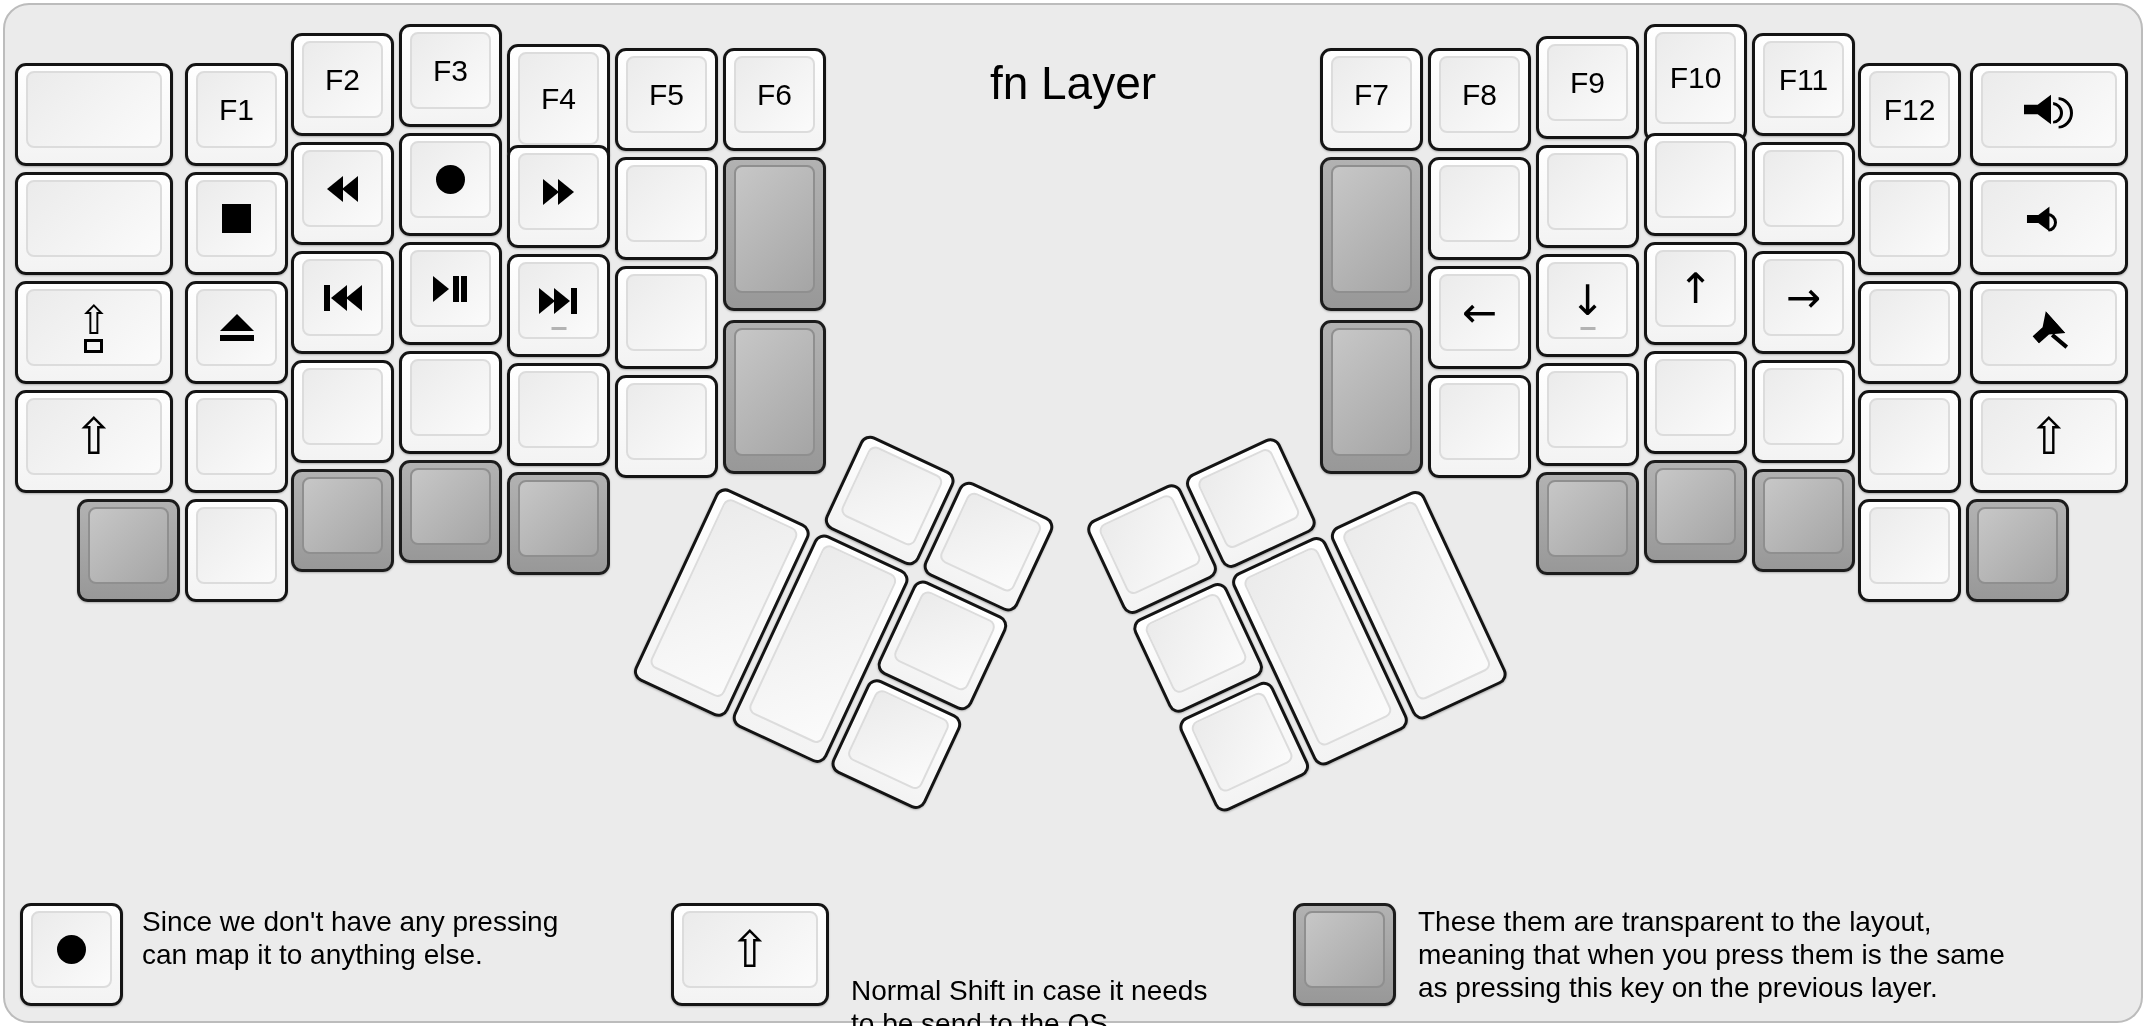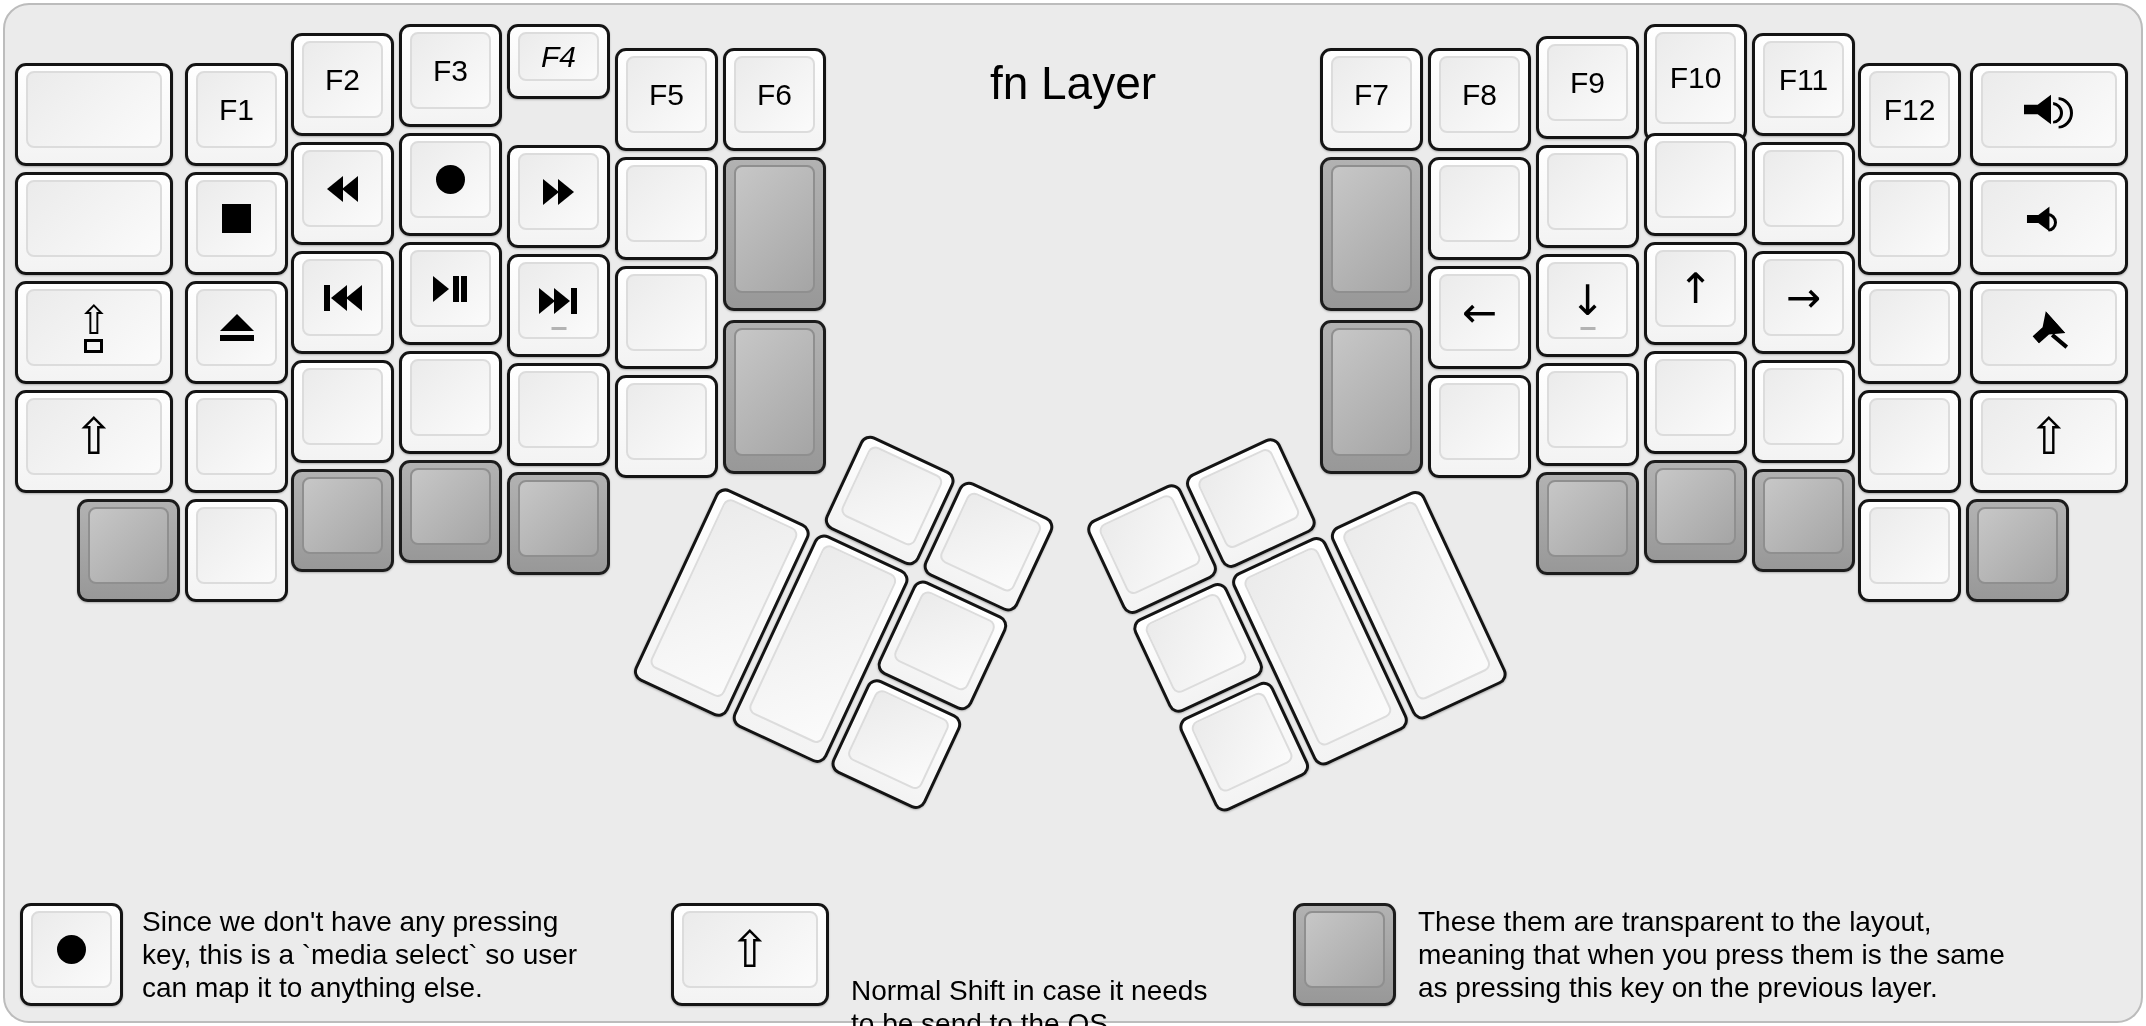--- a/index.html
+++ b/index.html
@@ -167,21 +167,21 @@
             <i class="vb"></i>
           </span>
         </div>
       </div>
       <div class="key white" style="left: 399px; top: 351px; width: 103px; height: 103px;">
         <div class="cap"></div>
       </div>
       <div class="key gray" style="left: 399px; top: 460px; width: 103px; height: 103px;">
         <div class="cap"></div>
       </div>
-      <div class="key white" style="left: 507px; top: 24px; width: 103px; height: 75px; font-style: italic;">
+      <div class="key white" style="left: 507px; top: 44px; width: 103px; height: 119px;">
         <div class="cap">
           <span class="lbl">F4</span>
         </div>
       </div>
       <div class="key white" style="left: 507px; top: 145px; width: 103px; height: 103px;">
         <div class="cap">
           <span class="g g-ffwd">
             <i class="t tr"></i>
             <i class="t tr"></i>
           </span>
@@ -426,21 +426,20 @@
   <div id="legend">
       <div class="key white" style="left: 20px; top: 903px; width: 103px; height: 103px;">
         <div class="cap">
           <span class="g g-record">
             <i class="dot"></i>
           </span>
         </div>
       </div>
       <div class="legend-text" style="left: 142px; top: 905px;">
         <div class="legend-line">Since we don't have any pressing</div>
-        <div class="legend-line">key, this is a `media select` so user</div>
         <div class="legend-line">can map it to anything else.</div>
       </div>
       <div class="key white" style="left: 671px; top: 903px; width: 158px; height: 103px;">
         <div class="cap">
           <span class="g g-shift">
             <span class="ch sh">⇧</span>
           </span>
         </div>
       </div>
       <div class="legend-text" style="left: 851px; top: 974px;">

